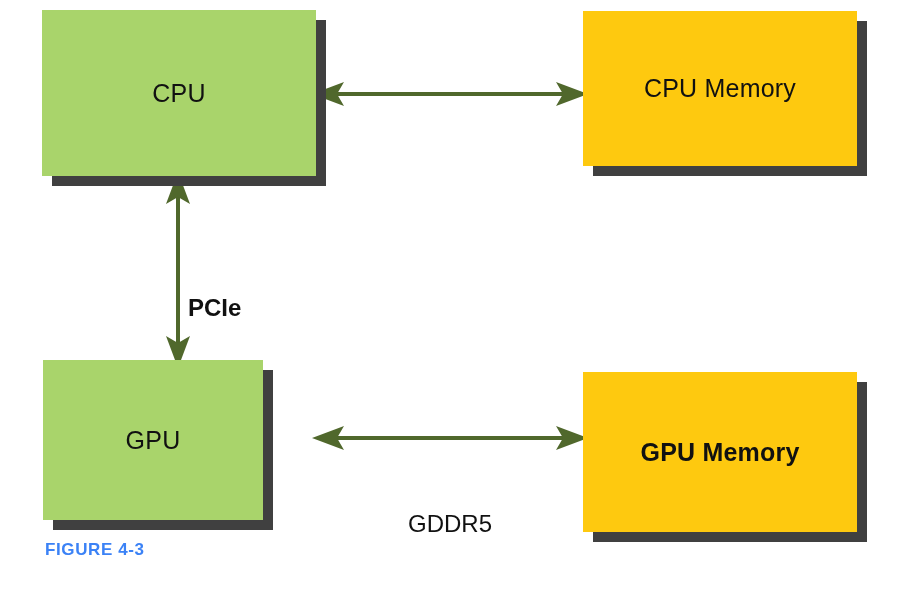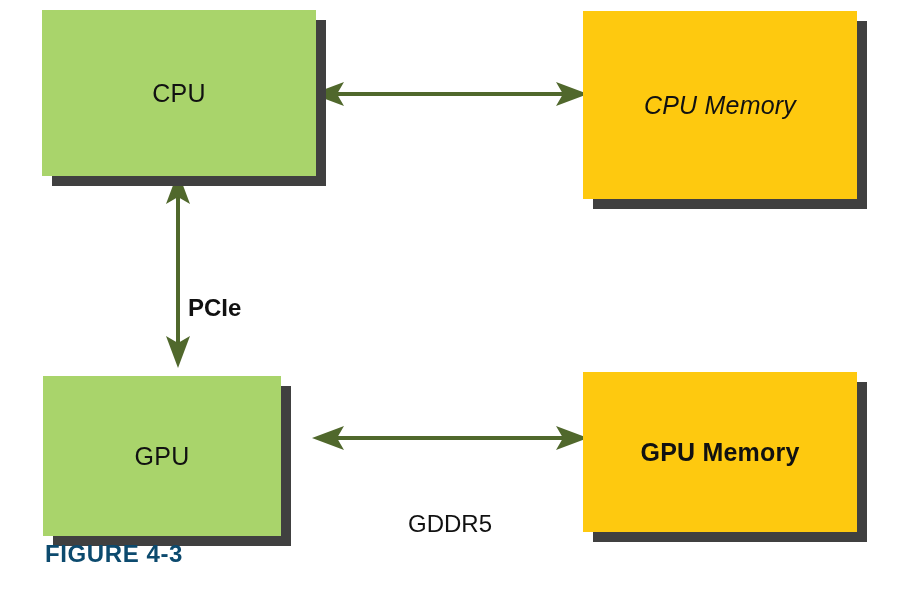--- a/index.html
+++ b/index.html
@@ -52,22 +52,22 @@
   .node.green .face { background: #A9D46B; }
   .node.yellow .face { background: #FEC90F; }
 
   .node-label {
     position: relative;
     z-index: 1;
     pointer-events: none;
   }
 
   #node-cpu        { left: 42px;  top: 10px;  width: 274px; height: 166px; }
-  #node-cpu-memory { left: 583px; top: 11px;  width: 274px; height: 188px; font-style: italic; }
-  #node-gpu        { left: 43px;  top: 376px; width: 238px; height: 160px; align-items: center; }
+  #node-cpu-memory { left: 583px; top: 11px;  width: 274px; height: 155px; }
+  #node-gpu        { left: 43px;  top: 360px; width: 220px; height: 160px; align-items: center; }
   #node-gpu-memory { left: 583px; top: 372px; width: 274px; height: 160px; font-weight: bold; }
 
   
   .connector {
     position: absolute;
     z-index: 2;
     overflow: visible;
   }
   #conn-pcie   { left: 148px; top: 170px; width: 60px;  height: 200px; }
   #conn-cpu-mem{ left: 310px; top: 70px;  width: 280px; height: 48px;  }
@@ -93,23 +93,23 @@
     top: 448px;
     width: 280px;
     text-align: center;
   }
 
   
   #figure-caption {
     position: absolute;
     left: 45px;
     top: 540px;
-    font-size: 24px;
+    font-size: 17px;
     font-weight: bold;
-    color: #0c4a6e;
+    color: #3b82f6;
     letter-spacing: 0.6px;
     z-index: 5;
   }
 </style>
 </head>
 <body>
 
 <div id="figure-root">
 
   <div class="node green" id="node-cpu">

